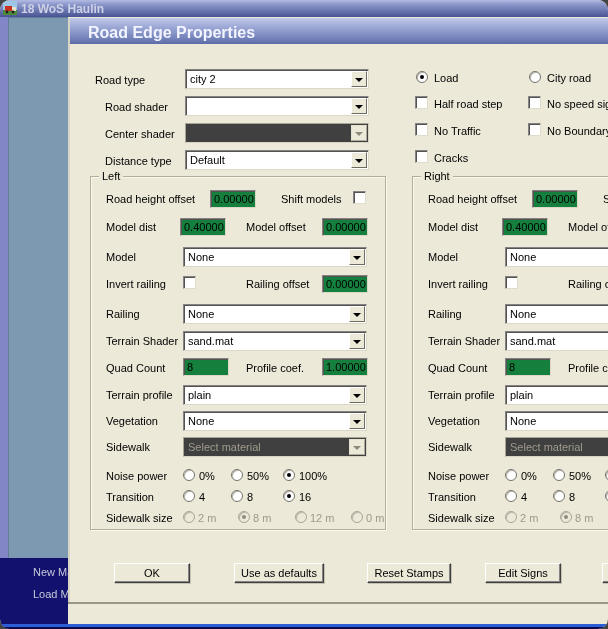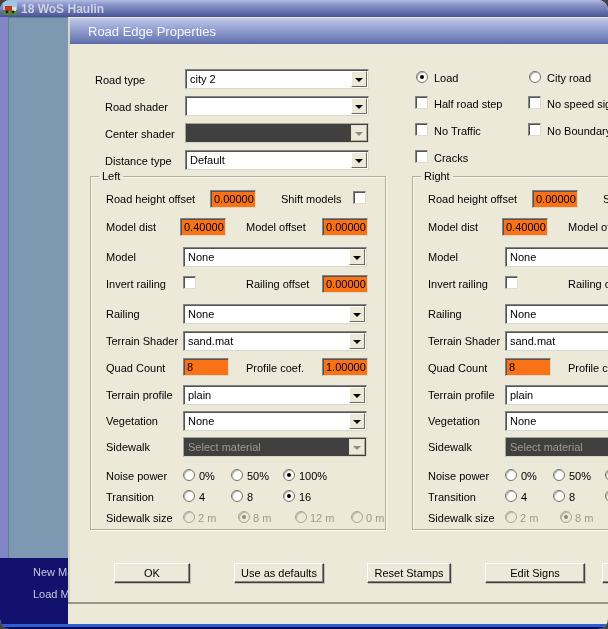--- a/index.html
+++ b/index.html
@@ -34,27 +34,27 @@
   .bottom-dark { position:absolute; left:0; top:627px; width:608px; height:2px; background:#0a0a50; }
   
   .dialog {
     position:absolute; left:68px; top:18px; width:560px; height:584px;
     background:#ece9d8; border-left:2px solid #d8d4c6; box-shadow:0 2px 0 #9a968a;
   }
   .dlg-titlebar {
     position:absolute; left:0; top:0; right:0; height:26px;
     background:linear-gradient(#c0c9ea 0%, #97a3d2 40%, #6e7cb6 85%, #5c6aa8 100%);
   }
-  .dlg-title { position:absolute; left:18px; top:6px; font-weight:normal; font-size:13px; color:#f2f5ff; }
+  .dlg-title { position:absolute; left:18px; top:6px; font-weight:bold; font-size:16px; color:#f2f5ff; }
   .dlg-body { position:absolute; left:0; top:26px; right:0; bottom:0; }
   .lbl { position:absolute; white-space:nowrap; line-height:13px; }
   .lbl.dis { color:#9e9a8c; }
   
   .textbox {
-    position:absolute; height:18px; background:#f97316; padding:2px 3px 0 3px;
+    position:absolute; height:18px; background:#15803d; padding:2px 3px 0 3px;
     border:1px solid; border-color:#848284 #dcd8c8 #dcd8c8 #848284;
     box-shadow:inset 1px 1px 0 #55534e; overflow:hidden; white-space:nowrap;
   }
   
   .combo {
     position:absolute; height:20px; background:#fff;
     border:1px solid; border-color:#848284 #dcd8c8 #dcd8c8 #848284;
     box-shadow:inset 1px 1px 0 #55534e;
   }
   .combo .val { position:absolute; left:4px; top:3px; white-space:nowrap; }
@@ -176,21 +176,21 @@
       <span class="lbl" style="left:364px; top:81px;">No Traffic</span>
       <div class="cb" style="left:458px; top:79px;"></div>
       <span class="lbl" style="left:477px; top:81px;">No Boundary</span>
 
       <div class="cb" style="left:345px; top:106px;"></div>
       <span class="lbl" style="left:364px; top:108px;">Cracks</span>
 
       <div class="pushbtn" style="left:44px; top:519px; width:76px;">OK</div>
       <div class="pushbtn" style="left:164px; top:519px; width:90px;">Use as defaults</div>
       <div class="pushbtn" style="left:297px; top:519px; width:84px;">Reset Stamps</div>
-      <div class="pushbtn" style="left:415px; top:519px; width:100px;">Edit Signs</div>
+      <div class="pushbtn" style="left:415px; top:519px; width:76px;">Edit Signs</div>
       <div class="pushbtn" style="left:532px; top:519px; width:60px;"></div>
 
   <div class="groupbox group-left">
     <span class="legend lbl">Left</span>
 
     <span class="lbl" style="left:15px; top:16px;">Road height offset</span>
     <div class="textbox" style="left:119px; top:13px; width:46px;">0.00000</div>
     <span class="lbl" style="left:190px; top:16px;">Shift models</span>
     <div class="cb" style="left:262px; top:14px;"></div>
 

